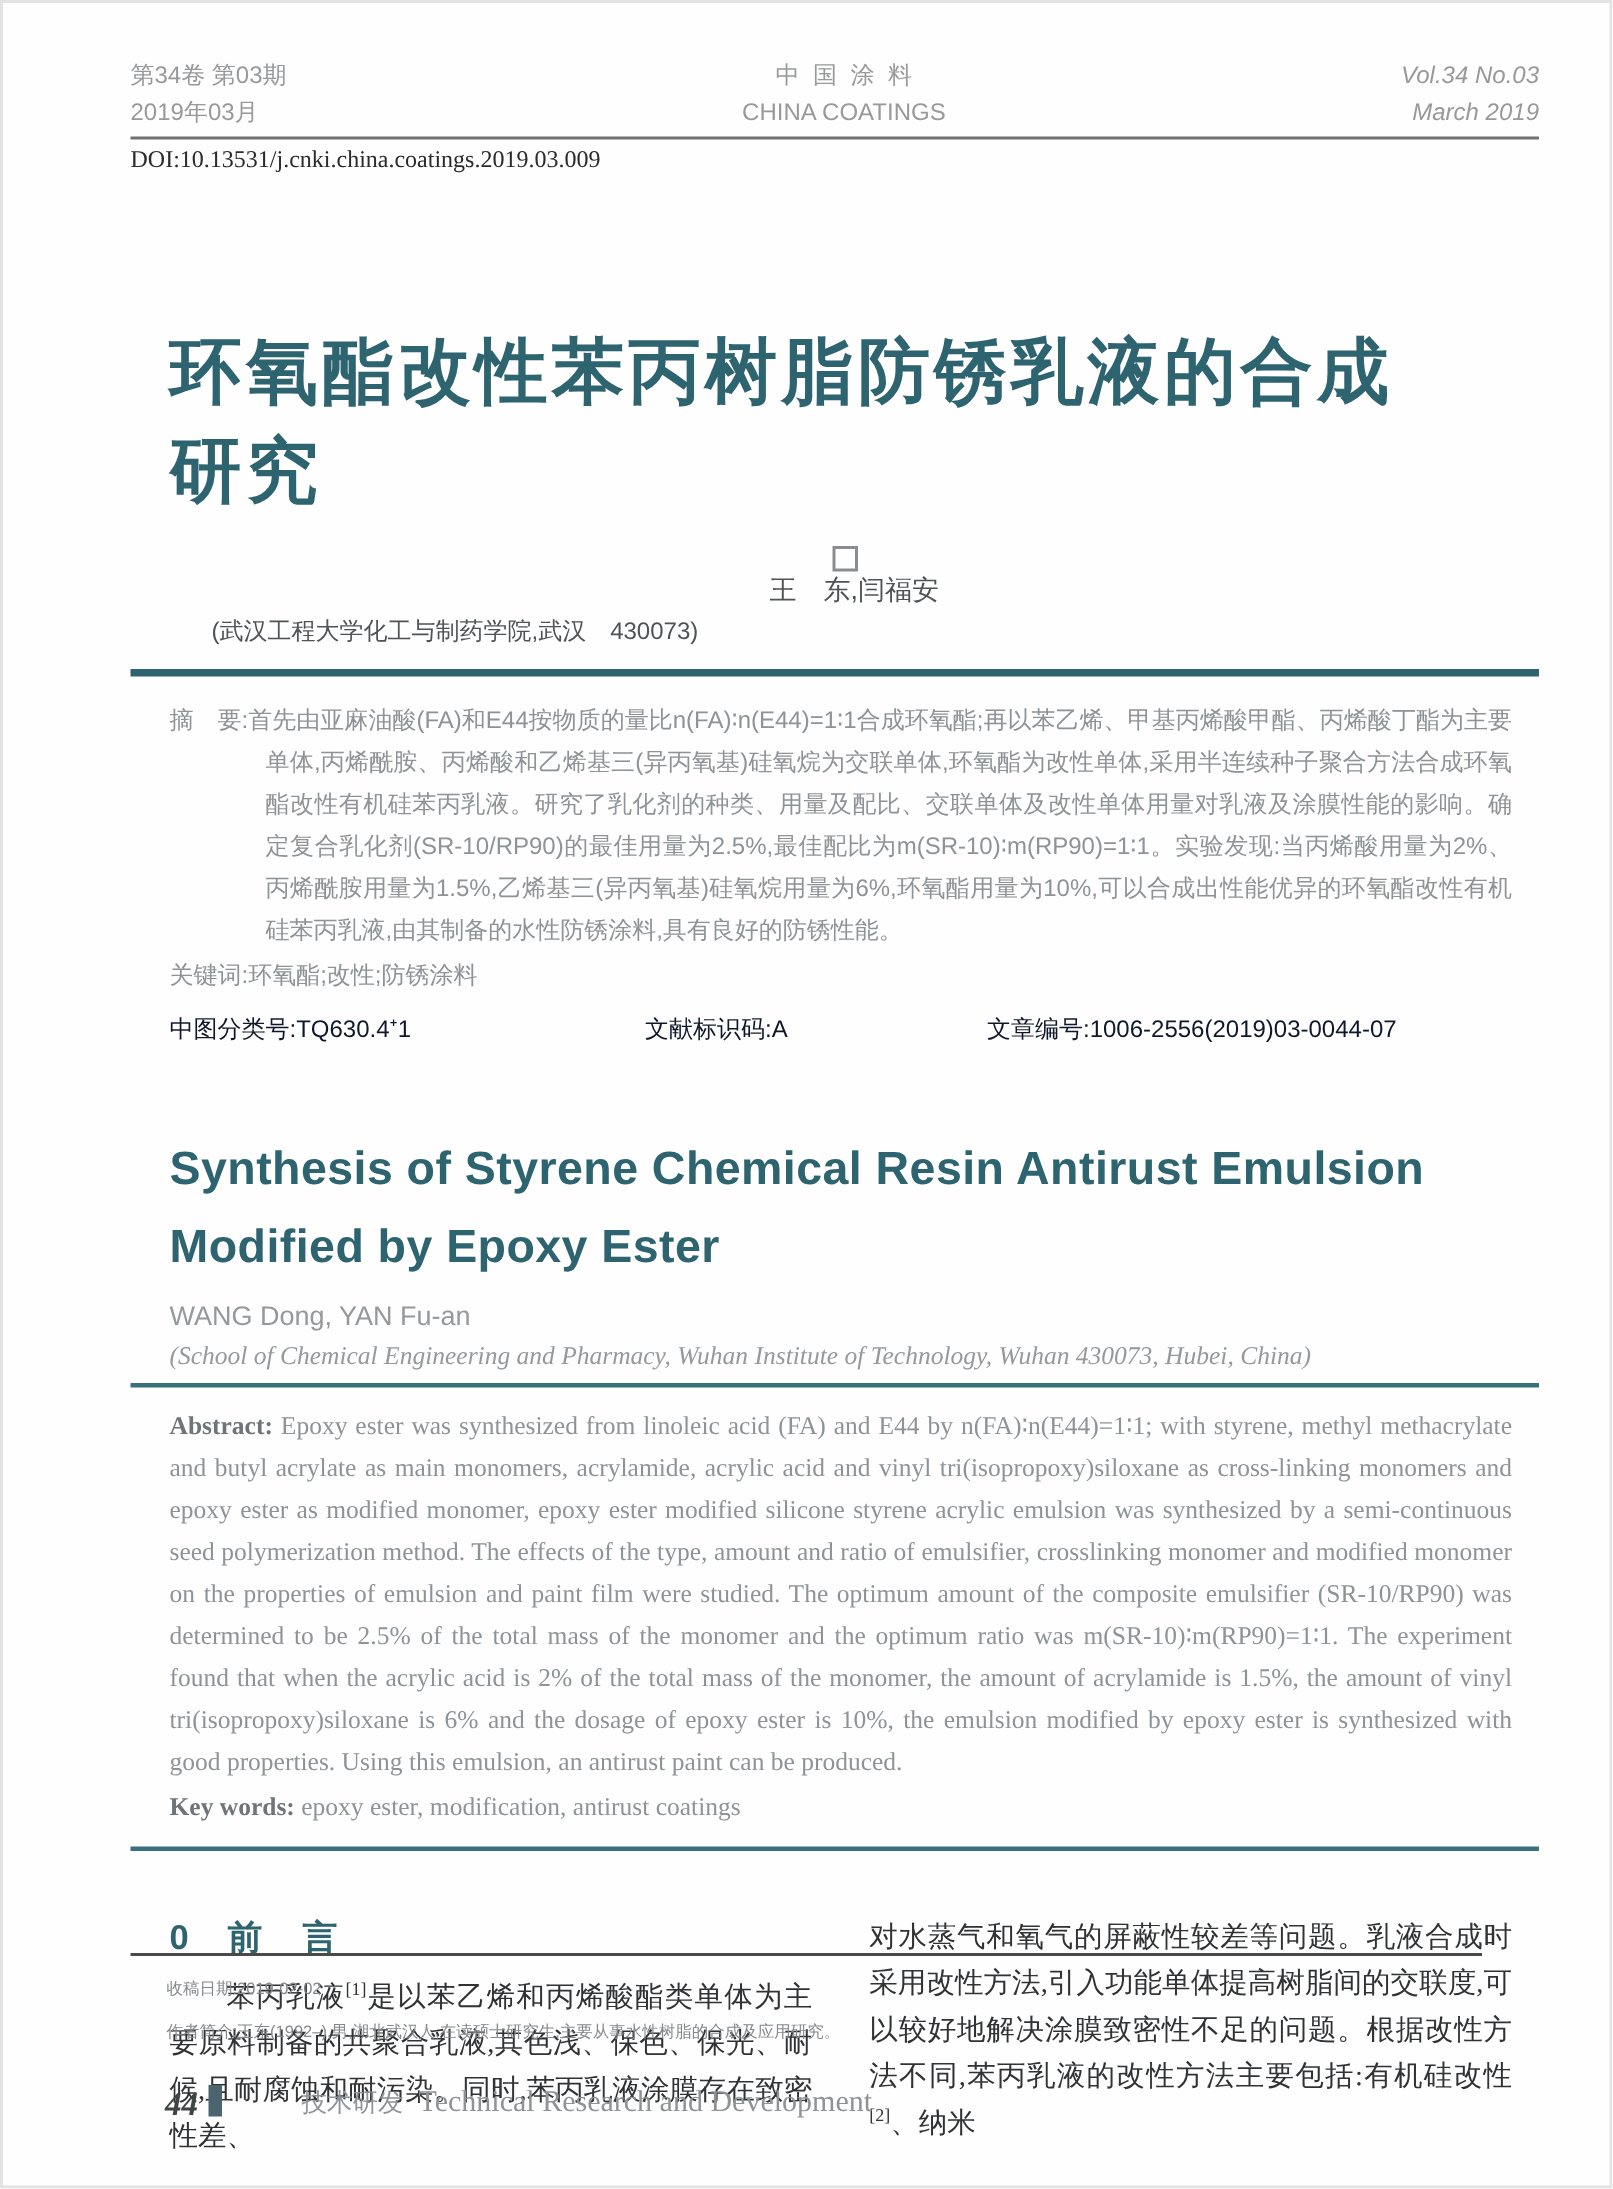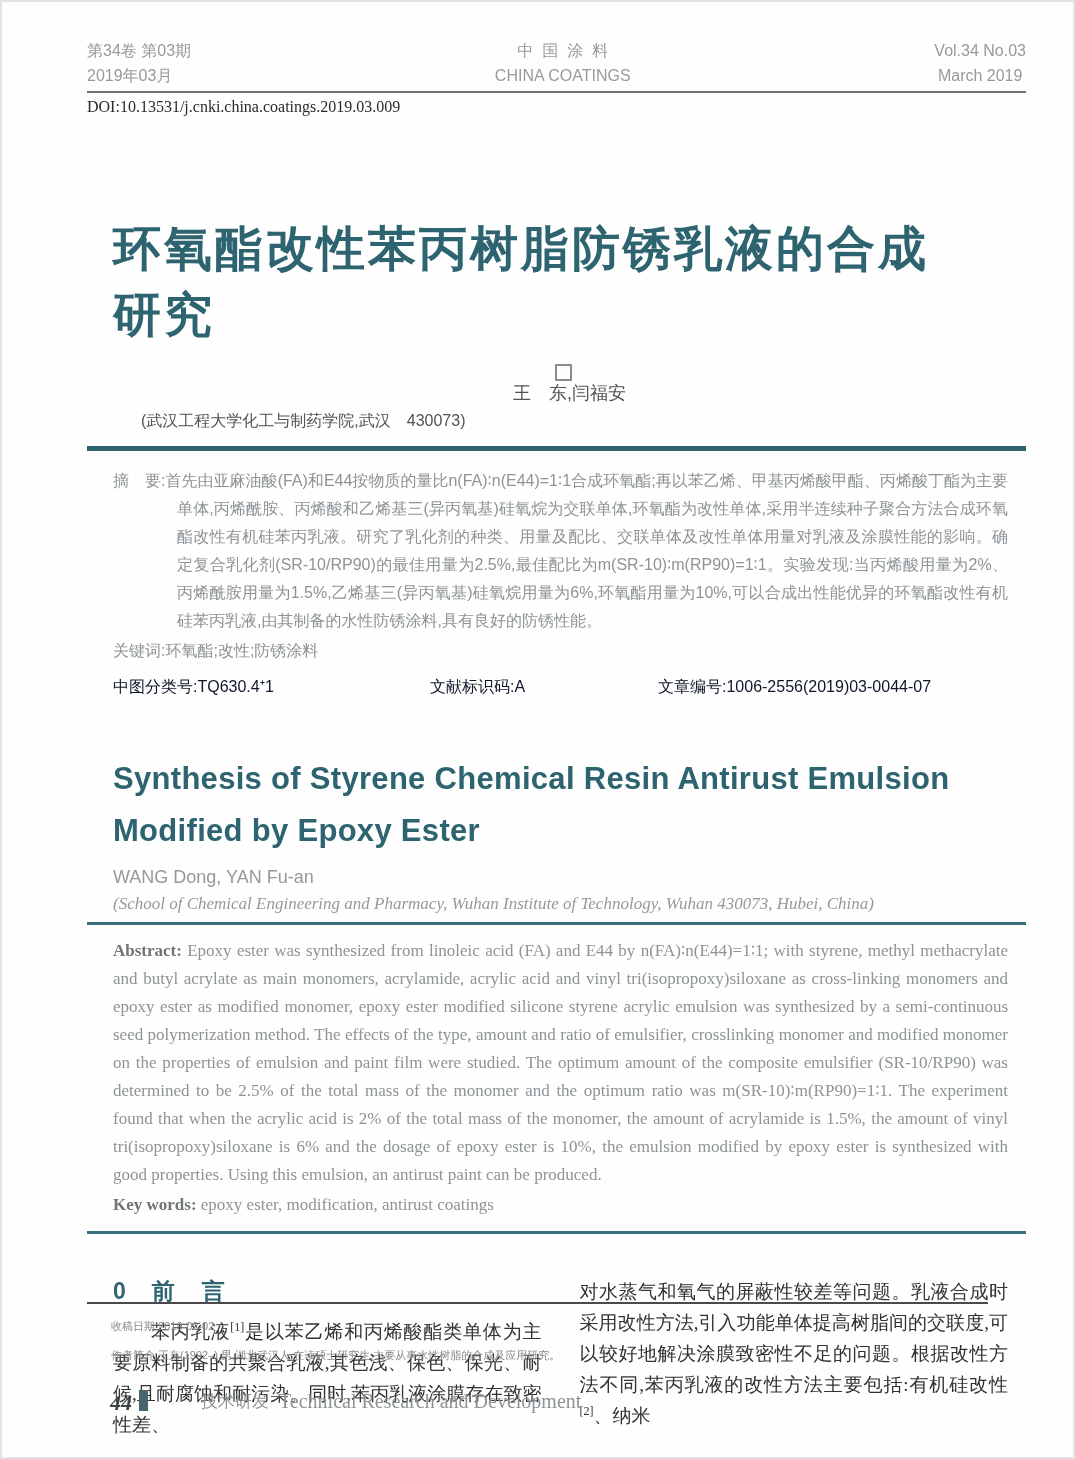--- a/index.html
+++ b/index.html
@@ -7,21 +7,21 @@
     position:relative; width:1075px; height:1459px; margin:0 auto;
     background:#fefefe; border:2px solid #e3e3e3; box-sizing:border-box;
     overflow:hidden; font-family:"Liberation Sans", sans-serif;
   }
   .content { padding:36px 47px 0 85px; }
 
   
   .jheader { display:flex; justify-content:space-between; align-items:flex-start;
              color:#98999b; font-size:16px; line-height:25px; }
   .jh-center { text-align:center; }
-  .jh-right  { text-align:center; }
+  .jh-right  { text-align:right;font-style:italic; }
   .journal-cn { letter-spacing:9px; margin-right:-9px; }
   .header-rule { border-bottom:2px solid #6f7173; margin-top:3px; }
   .doi { font-family:"Liberation Serif", serif; color:#2b2b2b; font-size:16px; margin-top:5px; }
 
   
   .title-cn { margin:100px 0 0 26px; color:#2d6470; font-weight:bold;
               font-size:48px; line-height:66px; letter-spacing:3px; }
   .authors-row { margin:16px 0 0 26px; color:#4f5355; font-size:18px;
                  display:flex; align-items:center;flex-direction:column; }
   .author-marker { width:13px; height:13px; border:2px solid #8a8d8f; margin-right:13px; }

